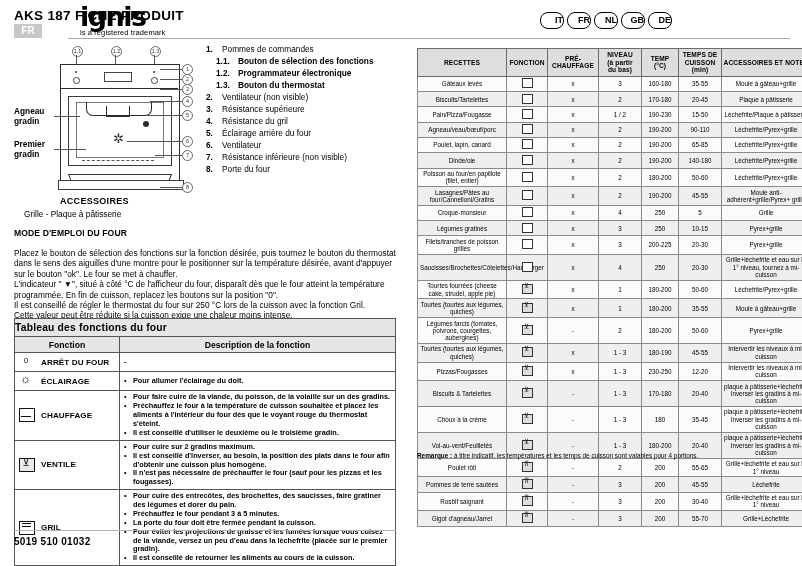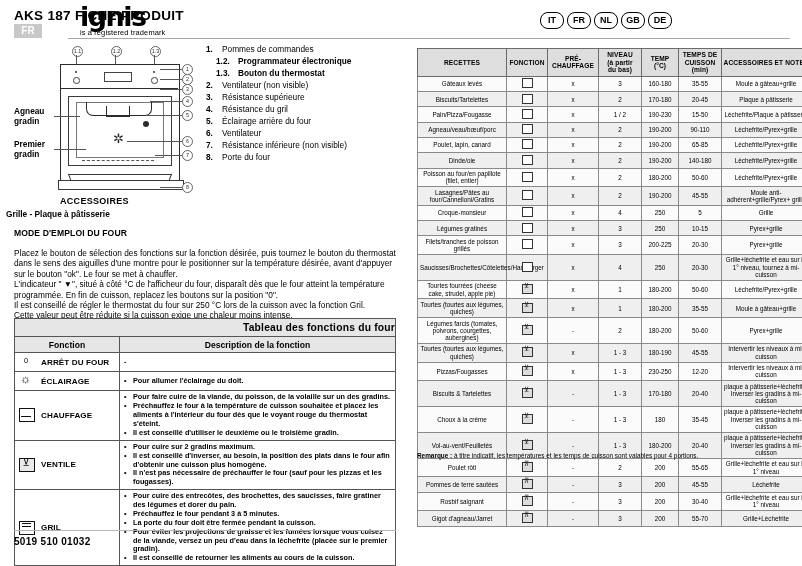--- a/index.html
+++ b/index.html
@@ -25,21 +25,21 @@
     position:absolute;left:80px;top:4px;width:120px;
   }
   .brand-word{
     font-size:27px;font-weight:bold;letter-spacing:-1.5px;
     line-height:26px;font-family:"DejaVu Sans", sans-serif;
   }
   .brand-tm{font-size:7.5px;margin-top:-2px;letter-spacing:.1px;}
   .lang-pills{position:absolute;right:6px;top:12px;display:flex;gap:3px;}
   .pill{
     width:22px;height:15px;border:1.2px solid #000;border-radius:8px;
-    font-size:9px;font-weight:bold;text-align:center;line-height:14px;
+    font-size:9px;font-weight:bold;text-align:right;line-height:14px;
     background:#fff;
   }
   .hrule{position:absolute;left:68px;top:38px;width:722px;height:1px;background:#a9a9a9;}
 
   
   .diagram{position:absolute;left:10px;top:44px;width:200px;height:160px;}
   .oven-outer{
     position:absolute;left:50px;top:20px;width:118px;height:118px;
     border:1.1px solid #2b2b2b;background:#fff;
   }
@@ -93,40 +93,40 @@
     background:#fff;font-size:5.4px;line-height:8px;text-align:center;color:#333;
   }
   .lead{position:absolute;background:#555;height:.8px;}
   .leadv{position:absolute;background:#555;width:.8px;}
   .side-label{
     position:absolute;font-size:8.3px;font-weight:bold;line-height:10px;
   }
   .accessoires-t{
     position:absolute;left:60px;top:196px;font-size:9px;font-weight:bold;letter-spacing:.3px;text-align:center;
   }
-  .accessoires-s{position:absolute;left:6px;top:209px;font-size:8.3px;font-weight:bold;}
+  .accessoires-s{position:absolute;left:24px;top:209px;font-size:8.3px;}
 
   
   .parts{position:absolute;left:206px;top:44px;width:200px;}
   .p-row{display:flex;font-size:8.3px;line-height:11.4px;margin-bottom:.6px;}
   .p-num{width:16px;flex:none;font-weight:bold;}
   .p-num.sub{width:22px;padding-left:10px;}
   .p-txt{flex:1;}
   .p-txt.b{font-weight:bold;}
 
   
   .mode{position:absolute;left:14px;top:228px;width:382px;}
   .mode-h{font-size:8.6px;font-weight:bold;margin-bottom:10px;letter-spacing:.1px;}
   .mode-p{font-size:8.3px;line-height:10.4px;margin:0 0 0 0;}
 
   
   .fn-table{position:absolute;left:14px;top:318px;width:382px;border-collapse:collapse;}
   .fn-table td,.fn-table th{border:1px solid #555;padding:0;vertical-align:middle;}
   .fn-title{
-    background:#e6e6e6;text-align:right;font-size:10.3px;font-weight:bold;
+    background:#e6e6e6;text-align:left;font-size:10.3px;font-weight:bold;
     padding:3px 0 !important;letter-spacing:.2px;
   }
   .fn-hd{
     background:#e6e6e6;text-align:center;font-size:8.6px;font-weight:bold;padding:2.5px 0 !important;
   }
   .fn-icon-cell{width:96px;padding:2px 4px !important;}
   .fn-icon-wrap{display:flex;align-items:center;gap:6px;}
   .ic{width:16px;height:14px;flex:none;position:relative;}
   .ic-box{border:1.2px solid #111;width:14px;height:12px;}
   .ic-box:after{content:"";position:absolute;left:2px;top:8px;width:10px;height:1.2px;background:#111;}
@@ -260,20 +260,24 @@
     <div class="lead" style="left:44px;top:105px;width:32px;"></div>
   </div>
 
   <div class="accessoires-t">ACCESSOIRES</div>
   <div class="accessoires-s">Grille - Plaque à  pâtisserie</div>
 
   <div class="parts">
       <div class="p-row">
         <div class="p-num">1.</div>
         <div class="p-txt">Pommes de commandes</div>
+      </div>
+      <div class="p-row">
+        <div class="p-num sub">1.1.</div>
+        <div class="p-txt b">Bouton de sélection des fonctions</div>
       </div>
       <div class="p-row">
         <div class="p-num sub">1.2.</div>
         <div class="p-txt b">Programmateur électronique</div>
       </div>
       <div class="p-row">
         <div class="p-num sub">1.3.</div>
         <div class="p-txt b">Bouton du thermostat</div>
       </div>
       <div class="p-row">

